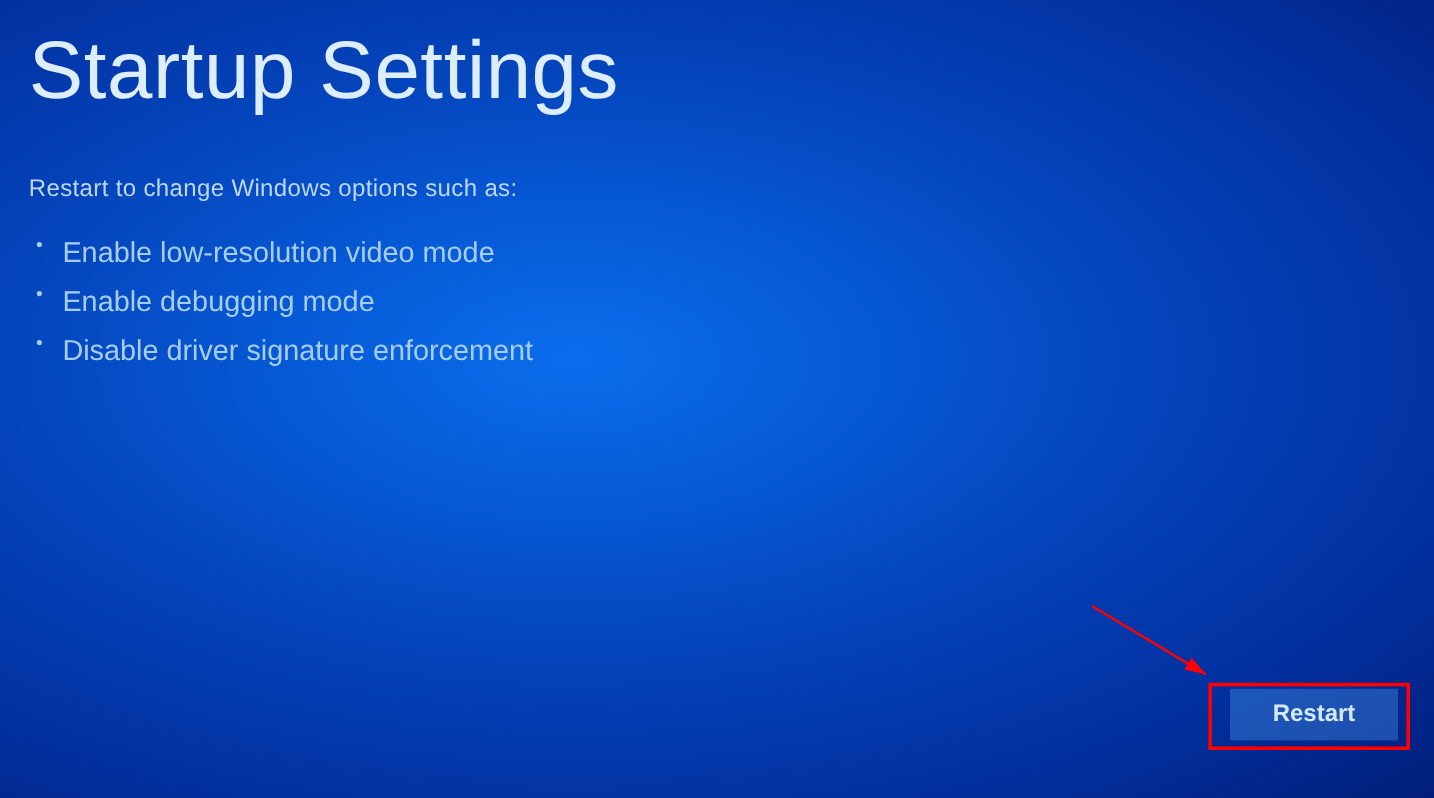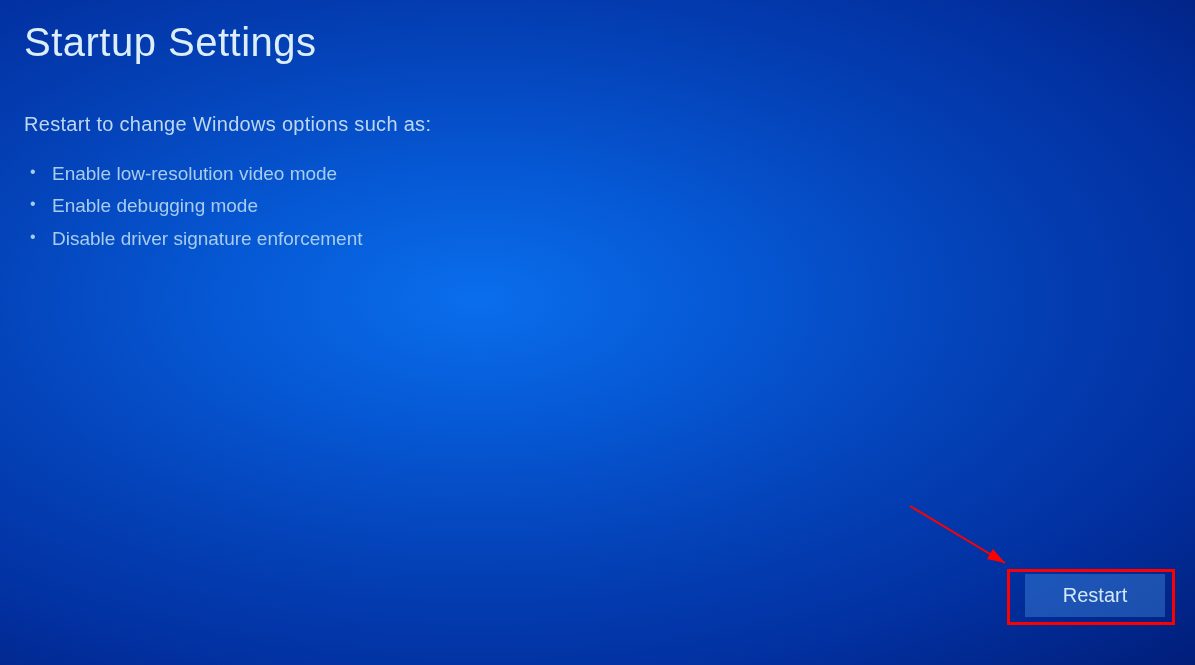--- a/index.html
+++ b/index.html
@@ -10,39 +10,39 @@
     body {
       width: 1195px;
       height: 665px;
       background: radial-gradient(ellipse at 40% 45%, #0a6eec 0%, #0658d4 25%, #0442b8 50%, #0230a0 75%, #011e7a 100%);
       font-family: 'Segoe UI', 'Segoe UI Light', Arial, sans-serif;
       color: #c5dff5;
       overflow: hidden;
       position: relative;
     }
     .page-title {
-      font-size: 40px;
+      font-size: 68px;
       font-weight: 200;
       color: #dceefb;
       padding: 20px 0 0 24px;
       letter-spacing: 0.5px;
     }
     .subtitle {
       font-size: 20px;
       font-weight: 300;
       color: #bed7ef;
       padding: 48px 0 0 24px;
       letter-spacing: 0.3px;
     }
     .options-list {
       list-style: none;
       padding: 22px 0 0 30px;
     }
     .options-list li {
-      font-size: 19px;
+      font-size: 24px;
       font-weight: 300;
       color: #a8cdec;
       line-height: 1.7;
       position: relative;
       padding-left: 22px;
     }
     .options-list li::before {
       content: "•";
       position: absolute;
       left: 0;
@@ -51,21 +51,21 @@
       font-size: 16px;
     }
     .restart-btn {
       position: absolute;
       right: 30px;
       bottom: 48px;
       background: rgba(80, 160, 240, 0.35);
       color: #d4e8f7;
       border: none;
       font-size: 20px;
-      font-weight: 400;
+      font-weight: 700;
       font-family: inherit;
       padding: 10px 28px;
       min-width: 140px;
       text-align: center;
       cursor: pointer;
     }
     .highlight-box {
       position: absolute;
       right: 20px;
       bottom: 40px;

